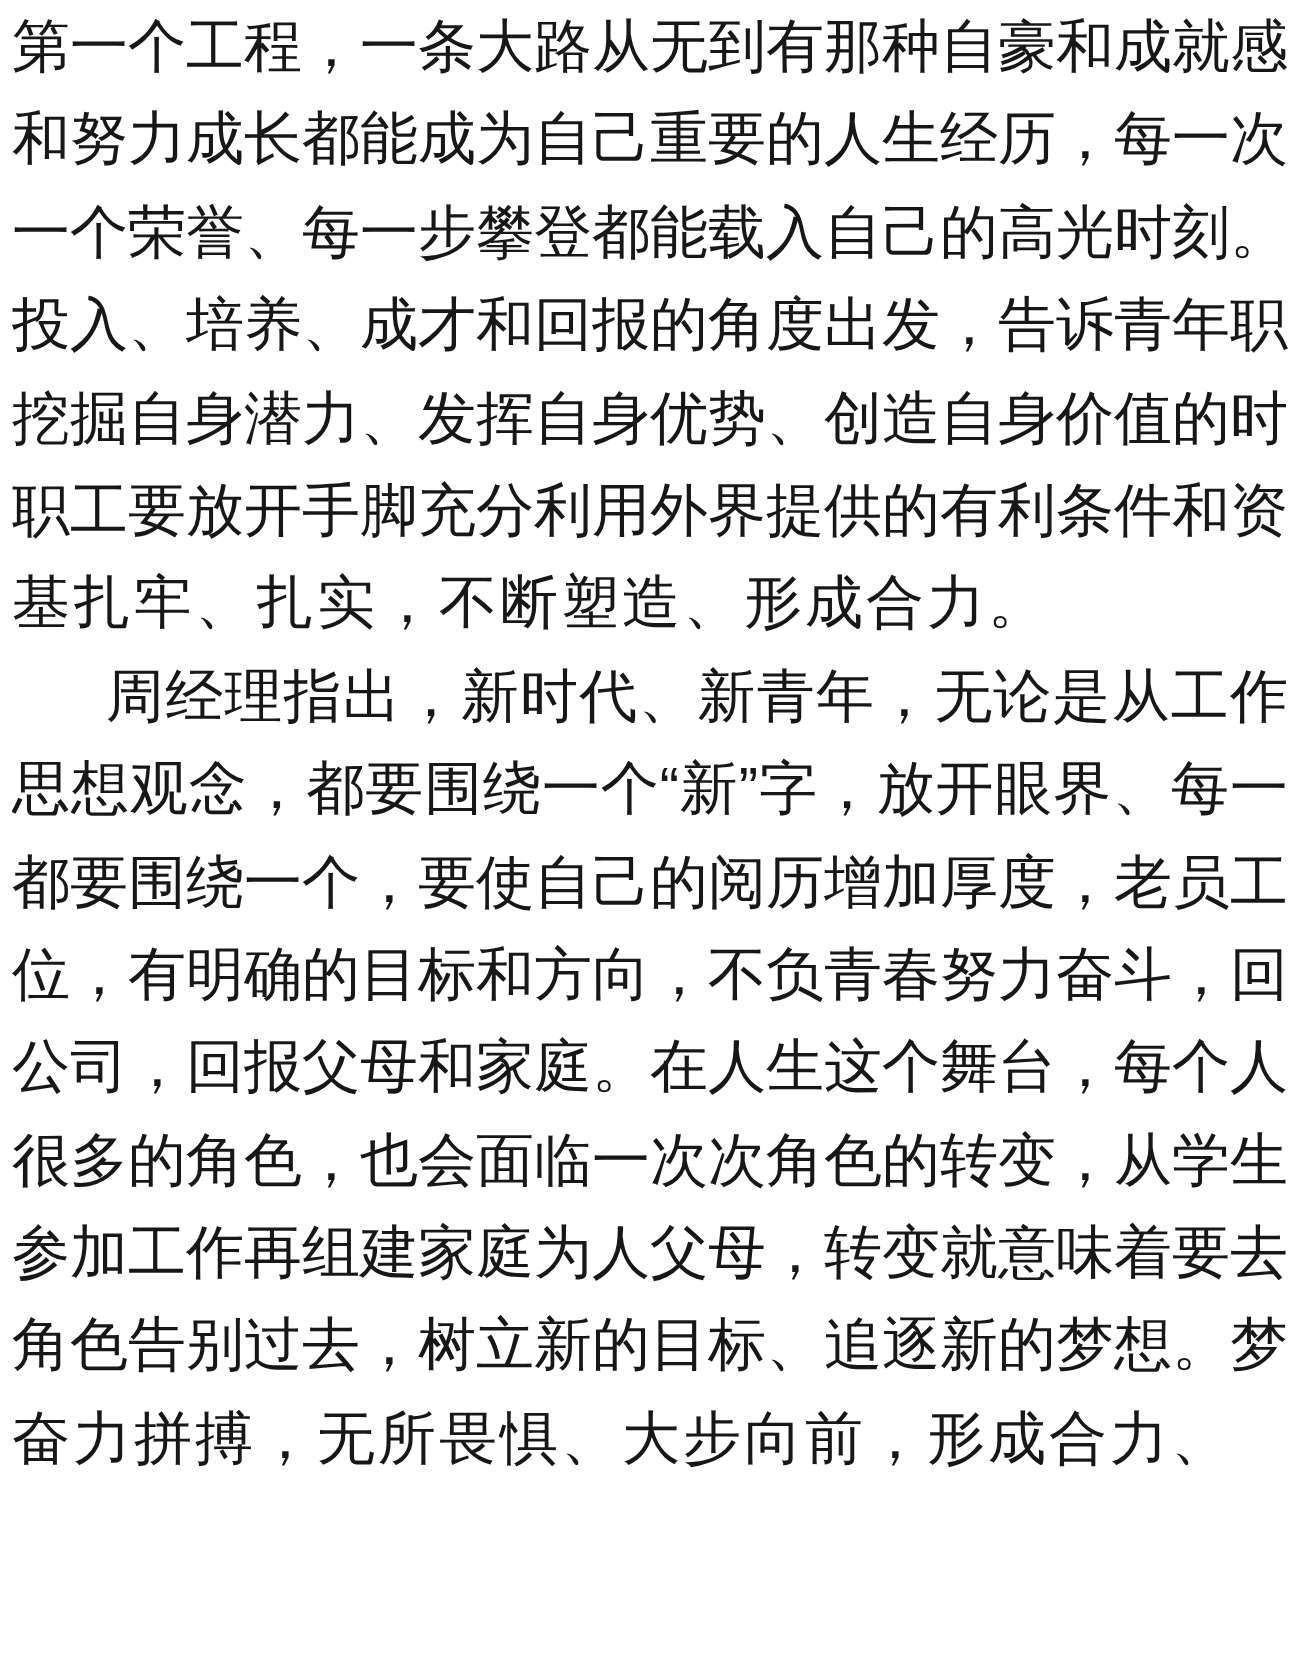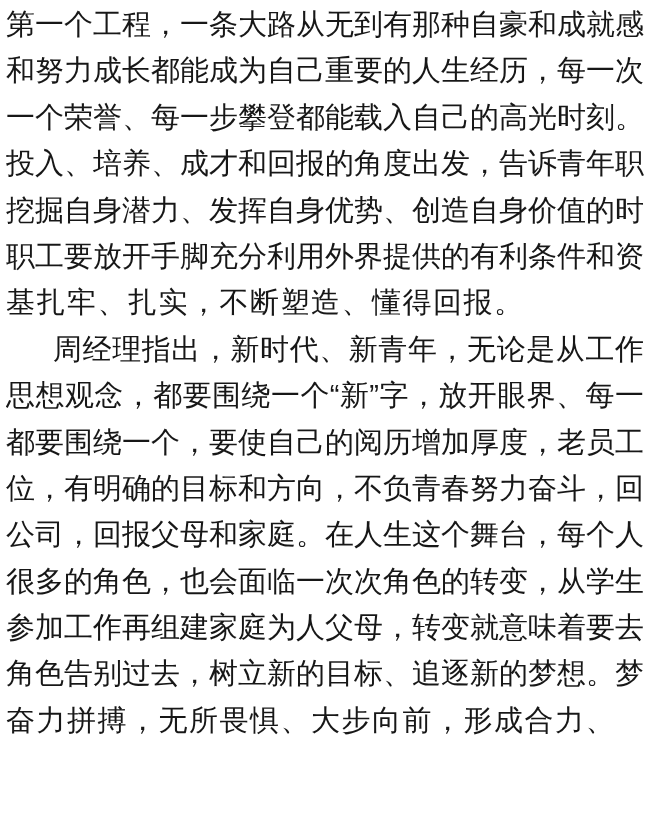--- a/index.html
+++ b/index.html
@@ -49,21 +49,21 @@
 
 <div class="page">
 
   <div class="para">
     <div class="line j">第一个工程，一条大路从无到有那种自豪和成就感的心情，</div>
     <div class="line j">和努力成长都能成为自己重要的人生经历，每一次收获、每</div>
     <div class="line j">一个荣誉、每一步攀登都能载入自己的高光时刻。韩经理从</div>
     <div class="line j">投入、培养、成才和回报的角度出发，告诉青年职工现在是</div>
     <div class="line j">挖掘自身潜力、发挥自身优势、创造自身价值的时候，青年</div>
     <div class="line j">职工要放开手脚充分利用外界提供的有利条件和资源，把根</div>
-    <div class="line last">基扎牢、扎实，不断塑造、懂得回报。</div>
+    <div class="line last">基扎牢、扎实，不断塑造、形成合力。</div>
   </div>
 
   <div class="para">
     <div class="line j indent">周经理指出，新时代、新青年，无论是从工作方法还是</div>
     <div class="line j">思想观念，都要围绕一个“新”字，放开眼界、每一次收获，</div>
     <div class="line j">都要围绕一个，要使自己的阅历增加厚度，老员工要找准定</div>
     <div class="line j">位，有明确的目标和方向，不负青春努力奋斗，回报自己和</div>
     <div class="line j">公司，回报父母和家庭。在人生这个舞台，每个人都会扮演</div>
     <div class="line j">很多的角色，也会面临一次次角色的转变，从学生进入社会，</div>
     <div class="line j">参加工作再组建家庭为人父母，转变就意味着要去诠释新的</div>

